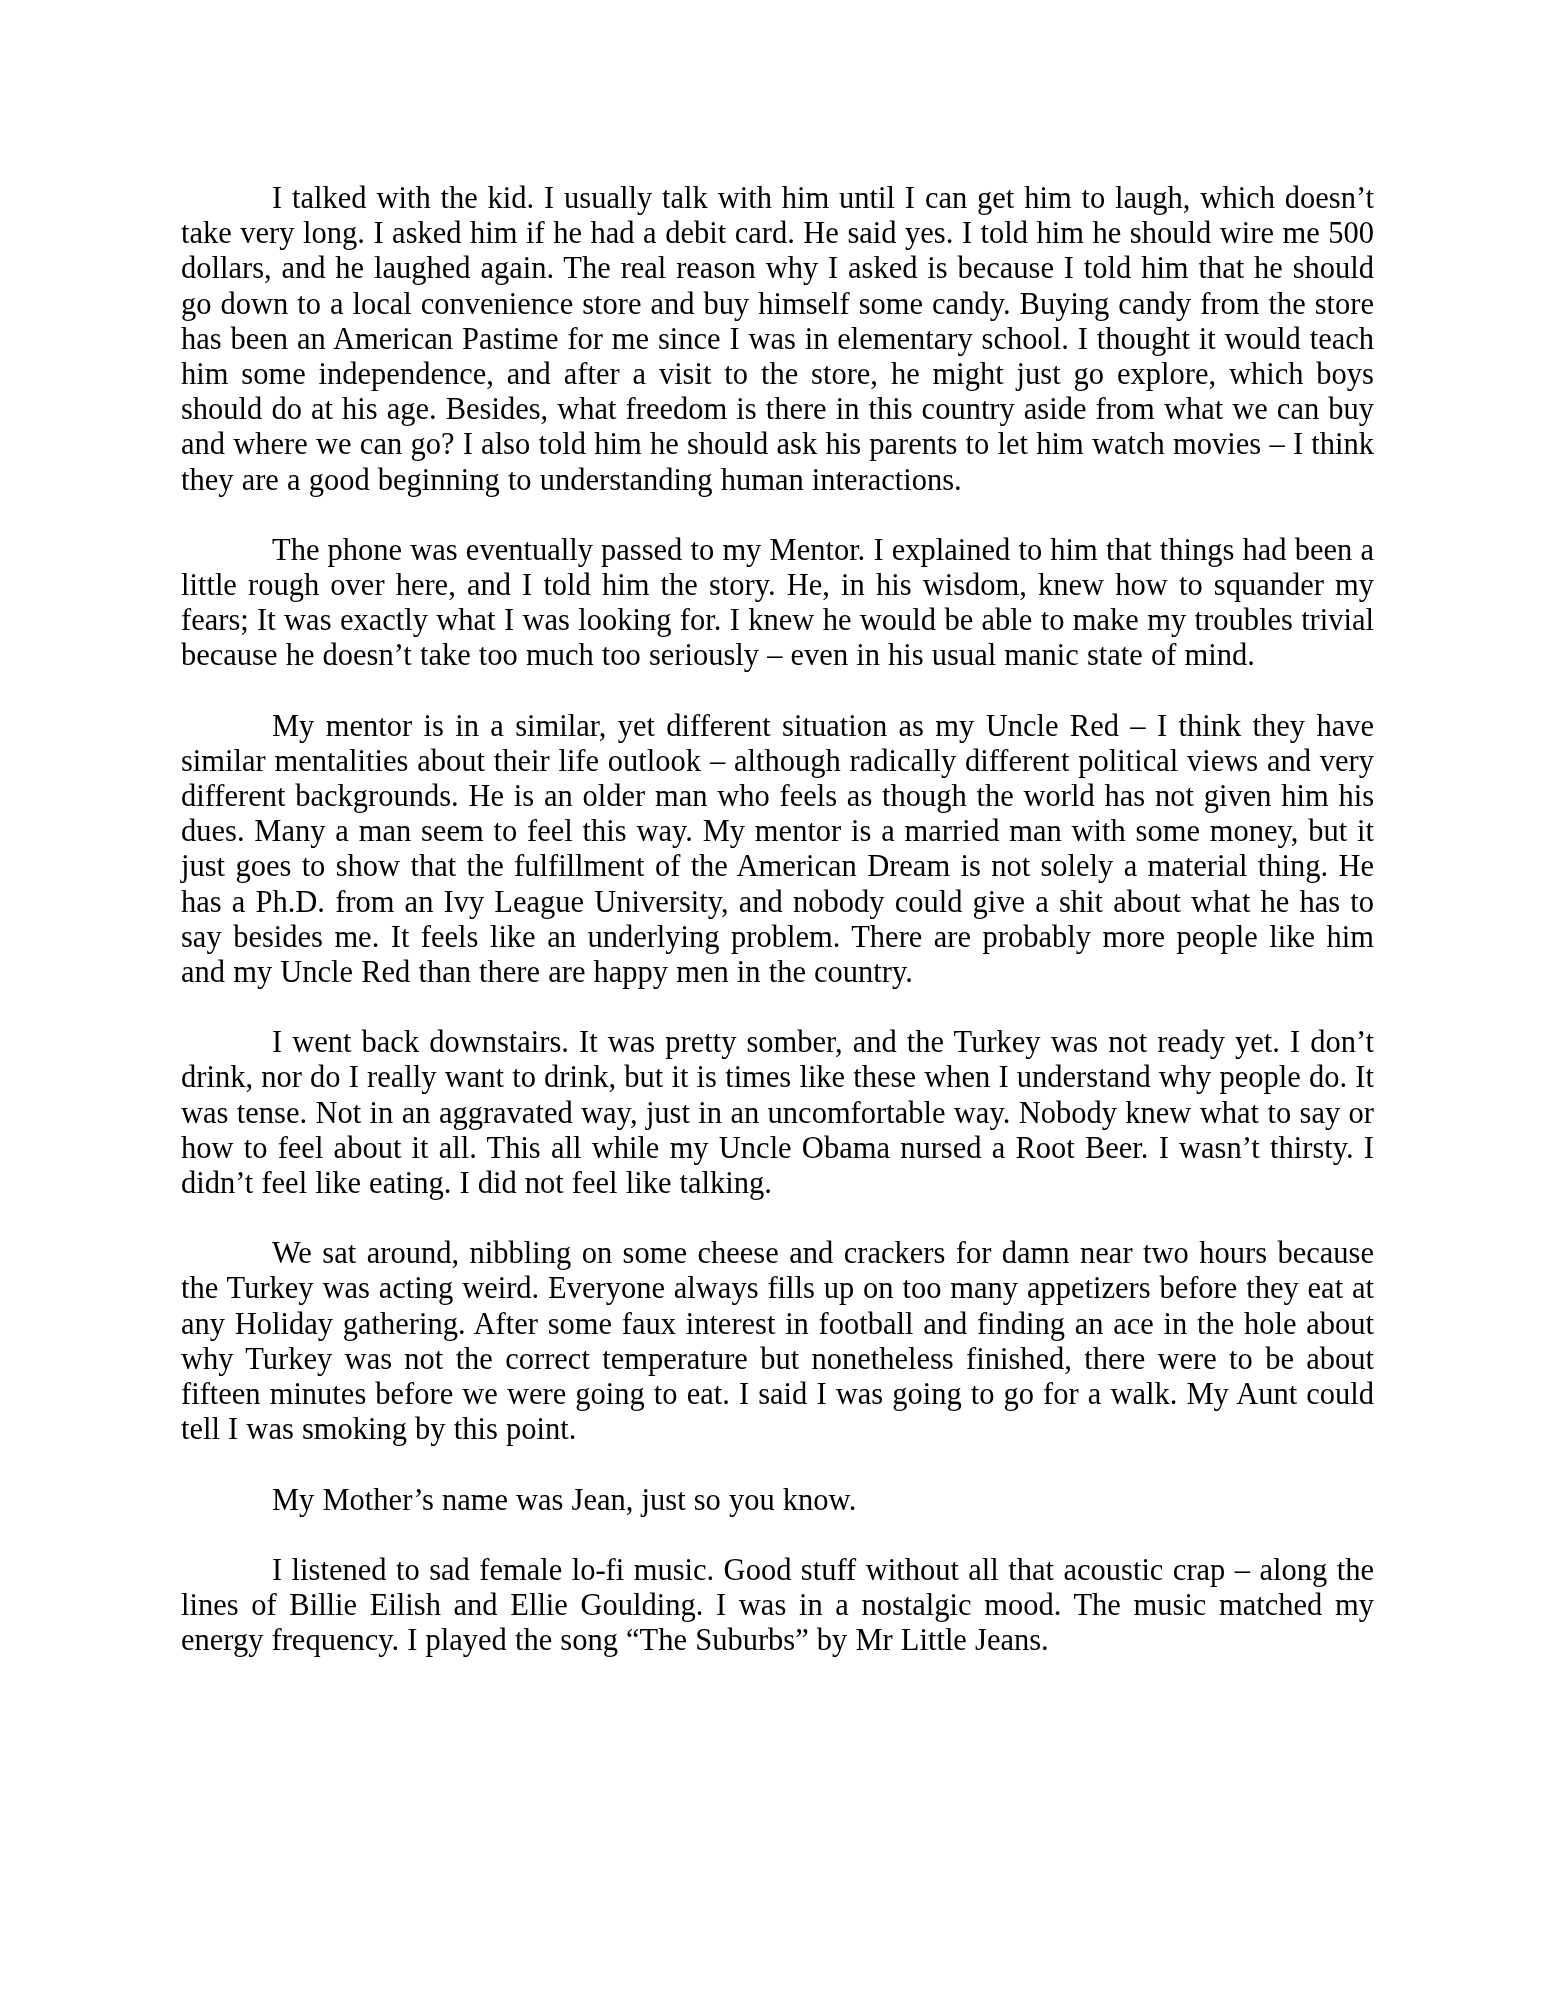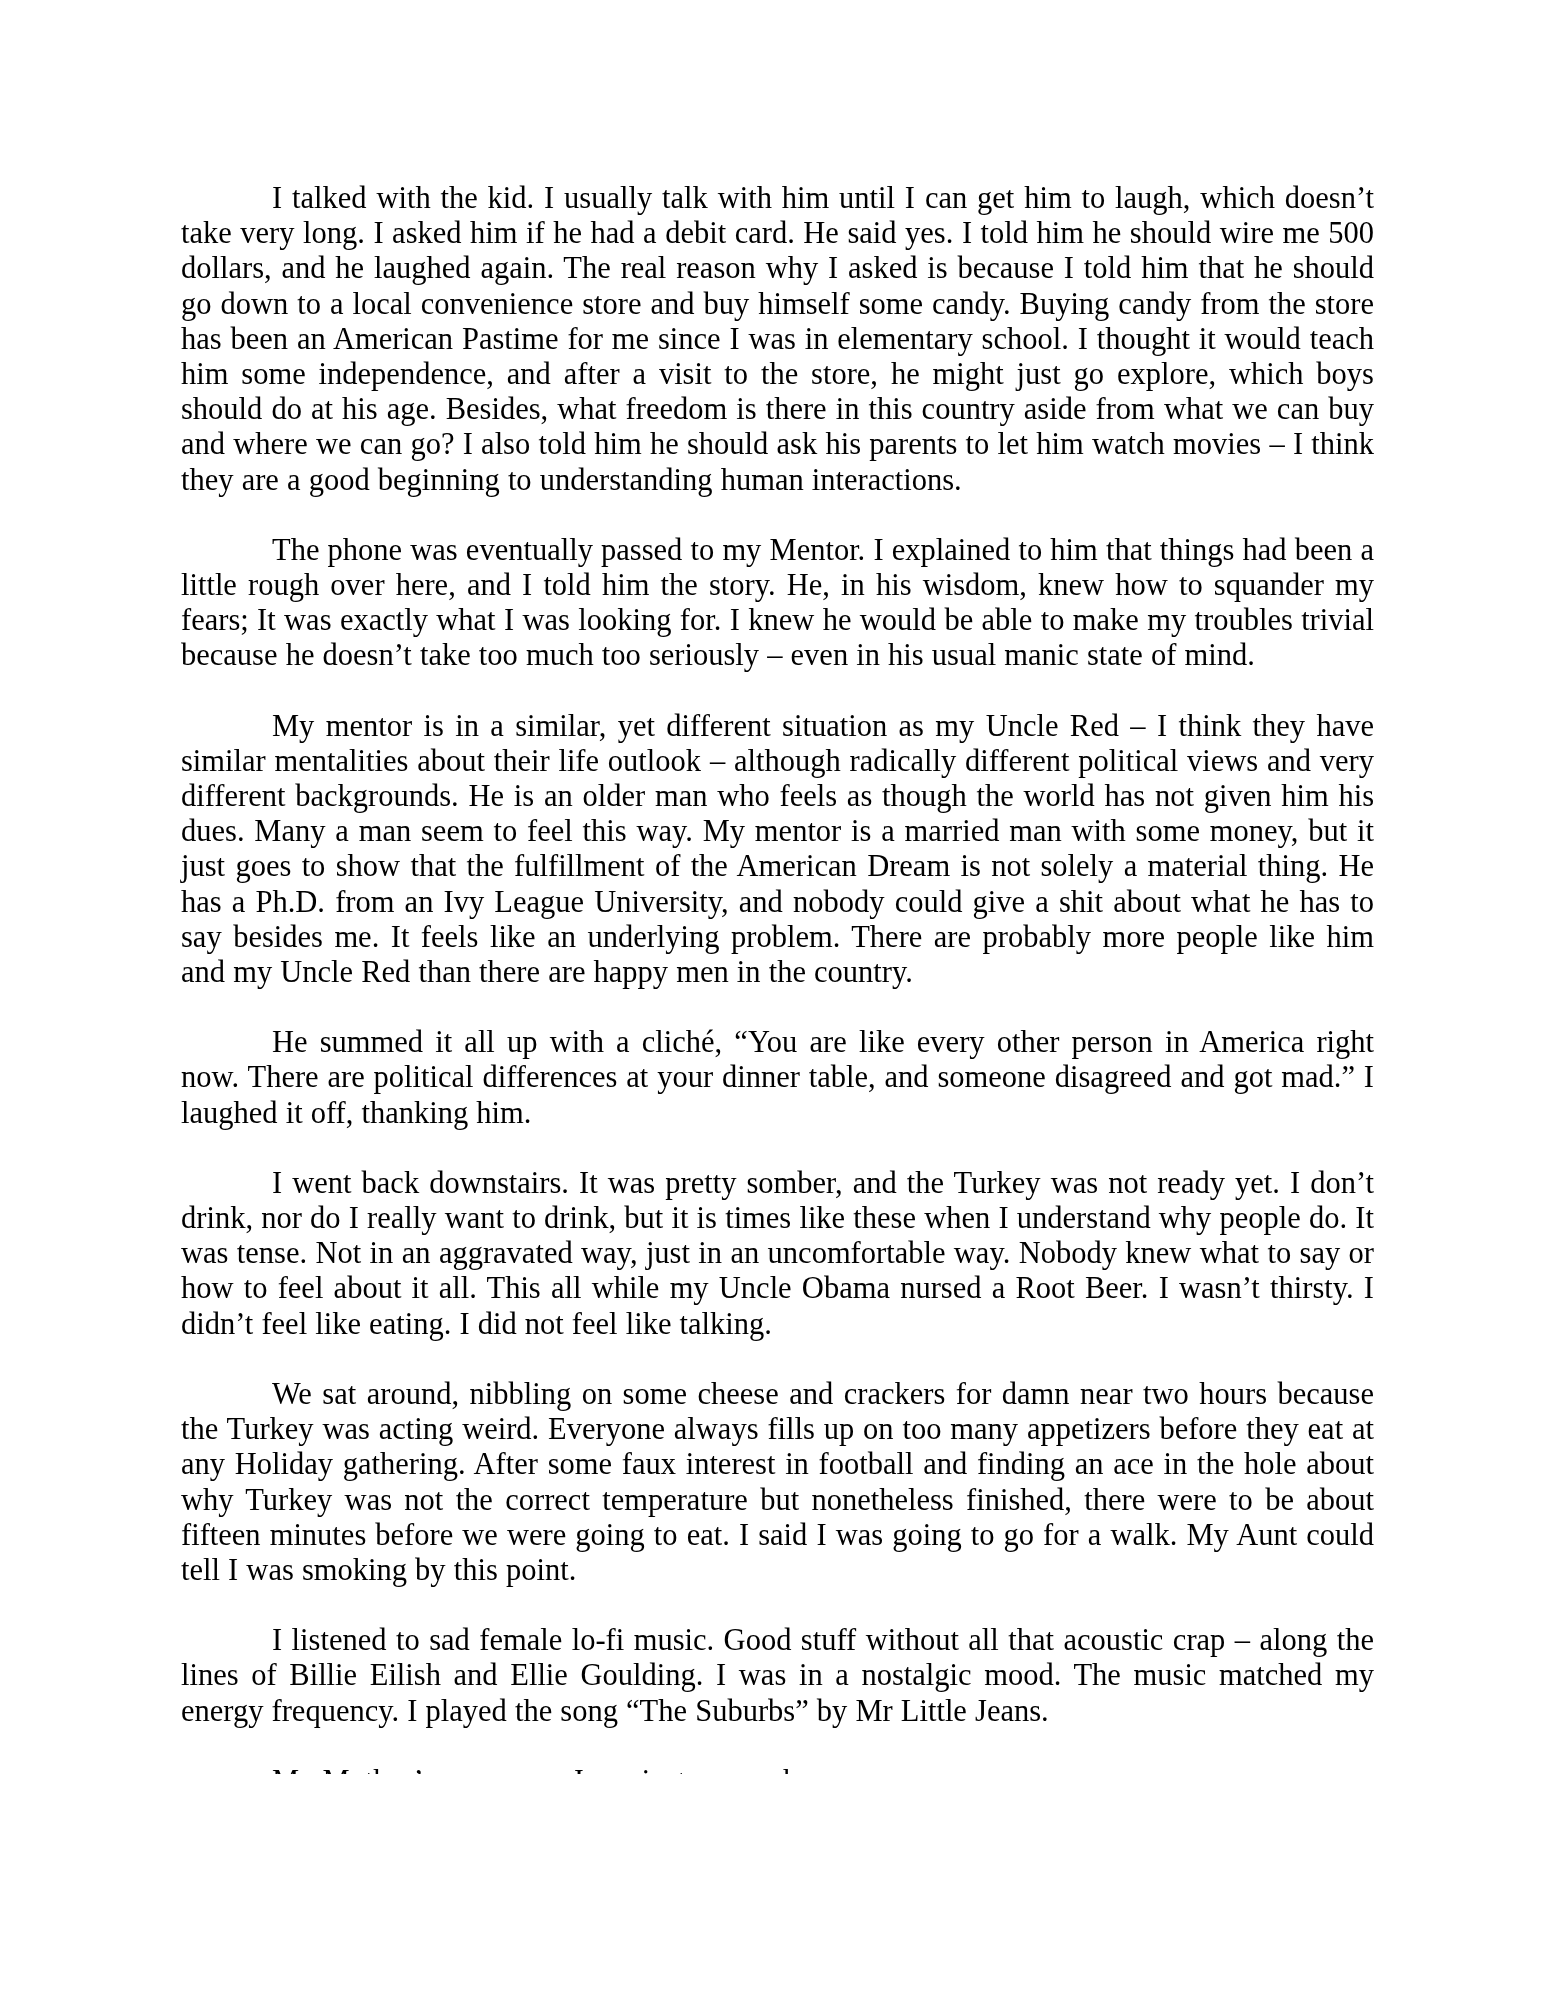--- a/index.html
+++ b/index.html
@@ -36,19 +36,18 @@
   }
 </style>
 </head>
 <body>
 
 <main class="page">
   <section class="content">
     <p>I talked with the kid. I usually talk with him until I can get him to laugh, which doesn’t take very long. I asked him if he had a debit card. He said yes. I told him he should wire me 500 dollars, and he laughed again. The real reason why I asked is because I told him that he should go down to a local convenience store and buy himself some candy. Buying candy from the store has been an American Pastime for me since I was in elementary school. I thought it would teach him some independence, and after a visit to the store, he might just go explore, which boys should do at his age. Besides, what freedom is there in this country aside from what we can buy and where we can go? I also told him he should ask his parents to let him watch movies – I think they are a good beginning to understanding human interactions.</p>
     <p>The phone was eventually passed to my Mentor. I explained to him that things had been a little rough over here, and I told him the story. He, in his wisdom, knew how to squander my fears; It was exactly what I was looking for. I knew he would be able to make my troubles trivial because he doesn’t take too much too seriously – even in his usual manic state of mind.</p>
     <p>My mentor is in a similar, yet different situation as my Uncle Red – I think they have similar mentalities about their life outlook – although radically different political views and very different backgrounds. He is an older man who feels as though the world has not given him his dues. Many a man seem to feel this way. My mentor is a married man with some money, but it just goes to show that the fulfillment of the American Dream is not solely a material thing. He has a Ph.D. from an Ivy League University, and nobody could give a shit about what he has to say besides me. It feels like an underlying problem. There are probably more people like him and my Uncle Red than there are happy men in the country.</p>
-    <p>He summed it all up with a cliché, “You are like every other person in America right now. There are political differences at your dinner table, and someone disagreed and got mad.” I laughed it off, thanking him.</p>
     <p>I went back downstairs. It was pretty somber, and the Turkey was not ready yet. I don’t drink, nor do I really want to drink, but it is times like these when I understand why people do. It was tense. Not in an aggravated way, just in an uncomfortable way. Nobody knew what to say or how to feel about it all. This all while my Uncle Obama nursed a Root Beer. I wasn’t thirsty. I didn’t feel like eating. I did not feel like talking.</p>
     <p>We sat around, nibbling on some cheese and crackers for damn near two hours because the Turkey was acting weird. Everyone always fills up on too many appetizers before they eat at any Holiday gathering. After some faux interest in football and finding an ace in the hole about why Turkey was not the correct temperature but nonetheless finished, there were to be about fifteen minutes before we were going to eat. I said I was going to go for a walk. My Aunt could tell I was smoking by this point.</p>
+    <p>My Mother’s name was Jean, just so you know.</p>
     <p>I listened to sad female lo-fi music. Good stuff without all that acoustic crap – along the lines of Billie Eilish and Ellie Goulding. I was in a nostalgic mood. The music matched my energy frequency. I played the song “The Suburbs” by Mr Little Jeans.</p>
-    <p>My Mother’s name was Jean, just so you know.</p>
   </section>
 </main>
 
 </body></html>

